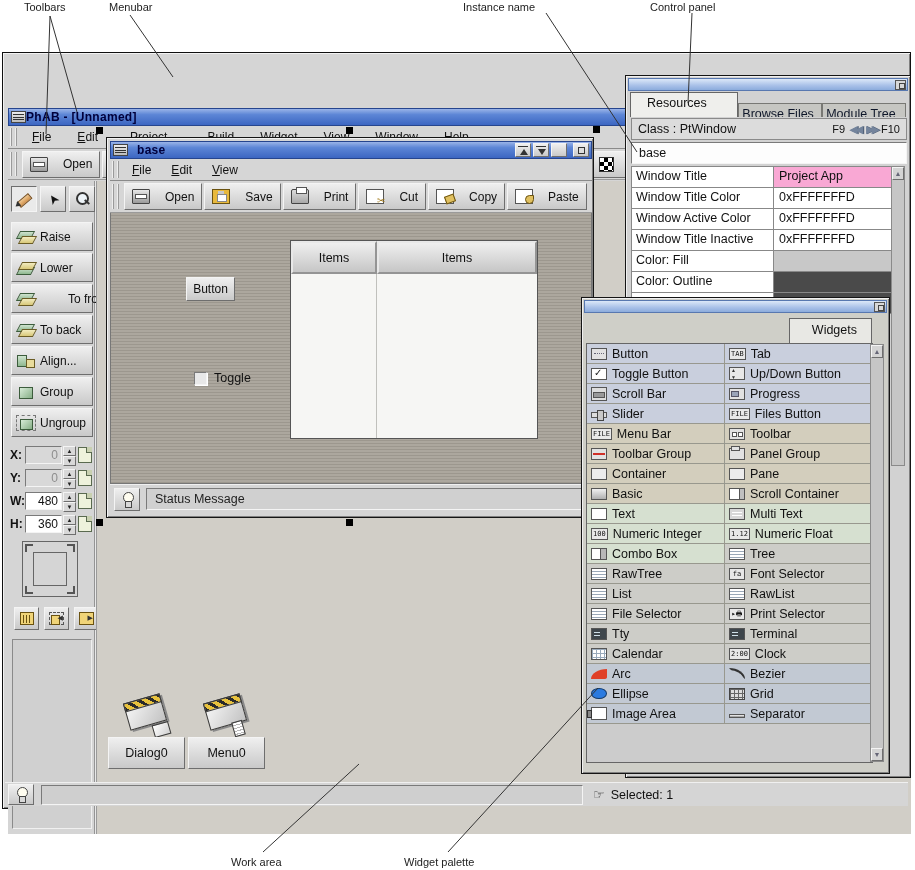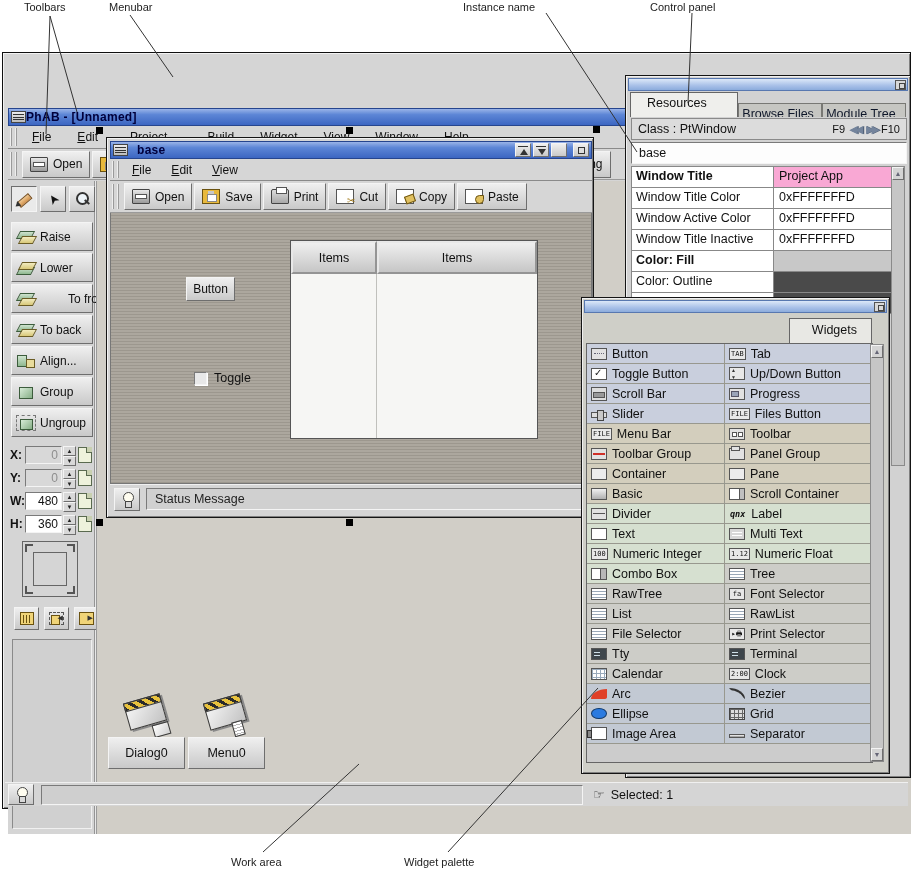--- a/index.html
+++ b/index.html
@@ -28,21 +28,21 @@
   
   #main-menubar{left:5px;top:73px;width:903px;height:23px;background:#d6d6d6;border-bottom:1px solid #8a8a8a;display:flex;align-items:center}
   .grip{width:7px;height:80%;margin:0 3px 0 2px;border-left:2px ridge #eee;border-right:2px ridge #eee}
   .mi{padding:2px 2px;white-space:nowrap}
   #main-menubar .mi:nth-child(2){margin-left:10px}
   #main-menubar .mi:nth-child(n+3){margin-left:22px}
   #main-menubar .mi:nth-child(4){margin-left:28px}
   #main-menubar .mi:nth-child(5){margin-left:36px}
   .mi u{text-decoration:underline}
   #main-toolbar{left:5px;top:96px;width:903px;height:31px;background:#d6d6d6;border-bottom:1px solid #9a9a9a;display:flex;align-items:center}
-  .tbtn{height:27px;margin-left:2px;padding:0 7px;display:flex;align-items:center;gap:5px;font-size:12px}
+  .tbtn{height:27px;margin-left:2px;padding:0 7px;display:flex;align-items:center;gap:15px;font-size:12px}
   .tbtn .lbl{white-space:nowrap}
 
   
   .ti{display:inline-block;position:relative;width:18px;height:15px}
   .ti-open{background:linear-gradient(180deg,#e8e8e8,#9a9a9a);border:1px solid #444;border-radius:1px}
   .ti-open::after{content:"";position:absolute;left:2px;top:4px;right:2px;height:3px;background:#fff;border:1px solid #555}
   .ti-save{background:#e8b93c;border:1px solid #6a5210}
   .ti-save::after{content:"";position:absolute;left:4px;bottom:1px;width:8px;height:6px;background:#fff;border:1px solid #888}
   .ti-save::before{content:"";position:absolute;left:5px;top:1px;width:6px;height:4px;background:#c8c8c8}
   .ti-print{background:linear-gradient(180deg,#dcdcdc,#a8a8a8);border:1px solid #444;border-radius:2px 2px 1px 1px}
@@ -149,21 +149,21 @@
   .tab.active{height:25px;background:#efefec;color:#111;z-index:2;border-color:#666}
   .tab.active::before{content:"";position:absolute;left:-9px;top:-2px;width:22px;height:26px;background:#efefec;border-left:1px solid #666;transform:skewX(28deg)}
   .tab.active .clip{margin-left:0;position:relative;z-index:1}
   #res-class{position:absolute;left:5px;top:42px;width:276px;height:22px;background:#dcdcdc;border:1px solid #8a8a8a;display:flex;align-items:center;padding:0 6px;font-size:12.5px}
   #res-class .fk{margin-left:auto;display:flex;align-items:center;gap:2px;font-size:11px}
   .dblarrow{color:#74849c;font-size:11px;letter-spacing:-3px;text-shadow:1px 0 0 #4a5a70;margin:0 2px}
   #res-input{position:absolute;left:5px;top:66px;width:276px;height:22px;background:#fdfdfd;border:1px solid;border-color:#7a7a7a #f4f4f4 #f4f4f4 #7a7a7a;display:flex;align-items:center;padding:0 7px;font-size:12.5px}
   #res-table{position:absolute;left:5px;top:90px;width:262px;border-top:1px solid #888;border-left:1px solid #888}
   .prow{display:flex;height:21px;border-bottom:1px solid #888;background:#fff}
   .prow .pn{width:142px;padding:2px 4px;border-right:1px solid #888;font-size:12.5px;white-space:nowrap;overflow:hidden}
-  .prow .pn.b{font-weight:bold}
+  .prow .pn.b{font-weight:normal}
   .prow .pv{flex:1;padding:2px 5px;font-size:12.5px;white-space:nowrap;overflow:hidden}
   #res-scroll{position:absolute;right:5px;top:90px;width:14px;height:300px;background:#c6c6c6;border:1px solid #8a8a8a}
   .sarrow{width:12px;height:13px;background:#d4d4d4;border:1px solid;border-color:#f4f4f4 #6e6e6e #6e6e6e #f4f4f4;font-size:7px;color:#667;display:flex;align-items:center;justify-content:center}
 
   
   #palette{left:581px;top:297px;width:309px;height:477px;background:#cfcfc8;border:1px solid #151515;box-shadow:inset 1px 1px 0 #f0f0f0,inset -1px -1px 0 #808080;z-index:6}
   #pal-tabrow{position:absolute;left:3px;top:17px;right:3px;height:28px}
   #pal-tab{position:absolute;right:14px;bottom:0;height:25px;padding:4px 14px 0 22px;background:#e8e8e4;border:1px solid #666;border-bottom:none;font-size:12.5px;overflow:hidden}
   #pal-tab::before{content:"";position:absolute;left:-10px;top:-2px;width:24px;height:27px;background:#e8e8e4;border-left:1px solid #666;transform:skewX(28deg)}
   #pal-tab span{position:relative;z-index:1}
@@ -652,30 +652,20 @@
           <span class="wi wi-grad"></span>
           <span>Basic</span>
         </div>
         <div class="wcell c-beige">
           <span class="wi wi-scrollcont"></span>
           <span>Scroll Container</span>
         </div>
       </div>
       <div class="wrow">
         <div class="wcell c-green">
-          <span class="wi wi-divider"></span>
-          <span>Divider</span>
-        </div>
-        <div class="wcell c-green">
-          <span class="wi wi-txt wi-plain">qnx</span>
-          <span>Label</span>
-        </div>
-      </div>
-      <div class="wrow">
-        <div class="wcell c-green">
           <span class="wi wi-white"></span>
           <span>Text</span>
         </div>
         <div class="wcell c-green">
           <span class="wi wi-multitext"></span>
           <span>Multi Text</span>
         </div>
       </div>
       <div class="wrow">
         <div class="wcell c-green">

